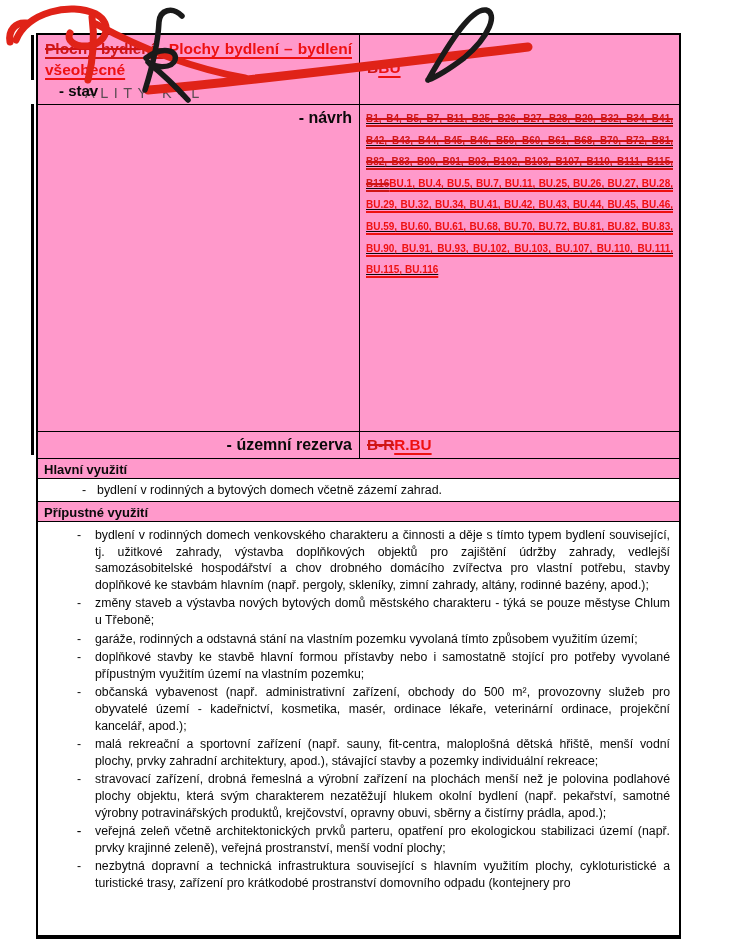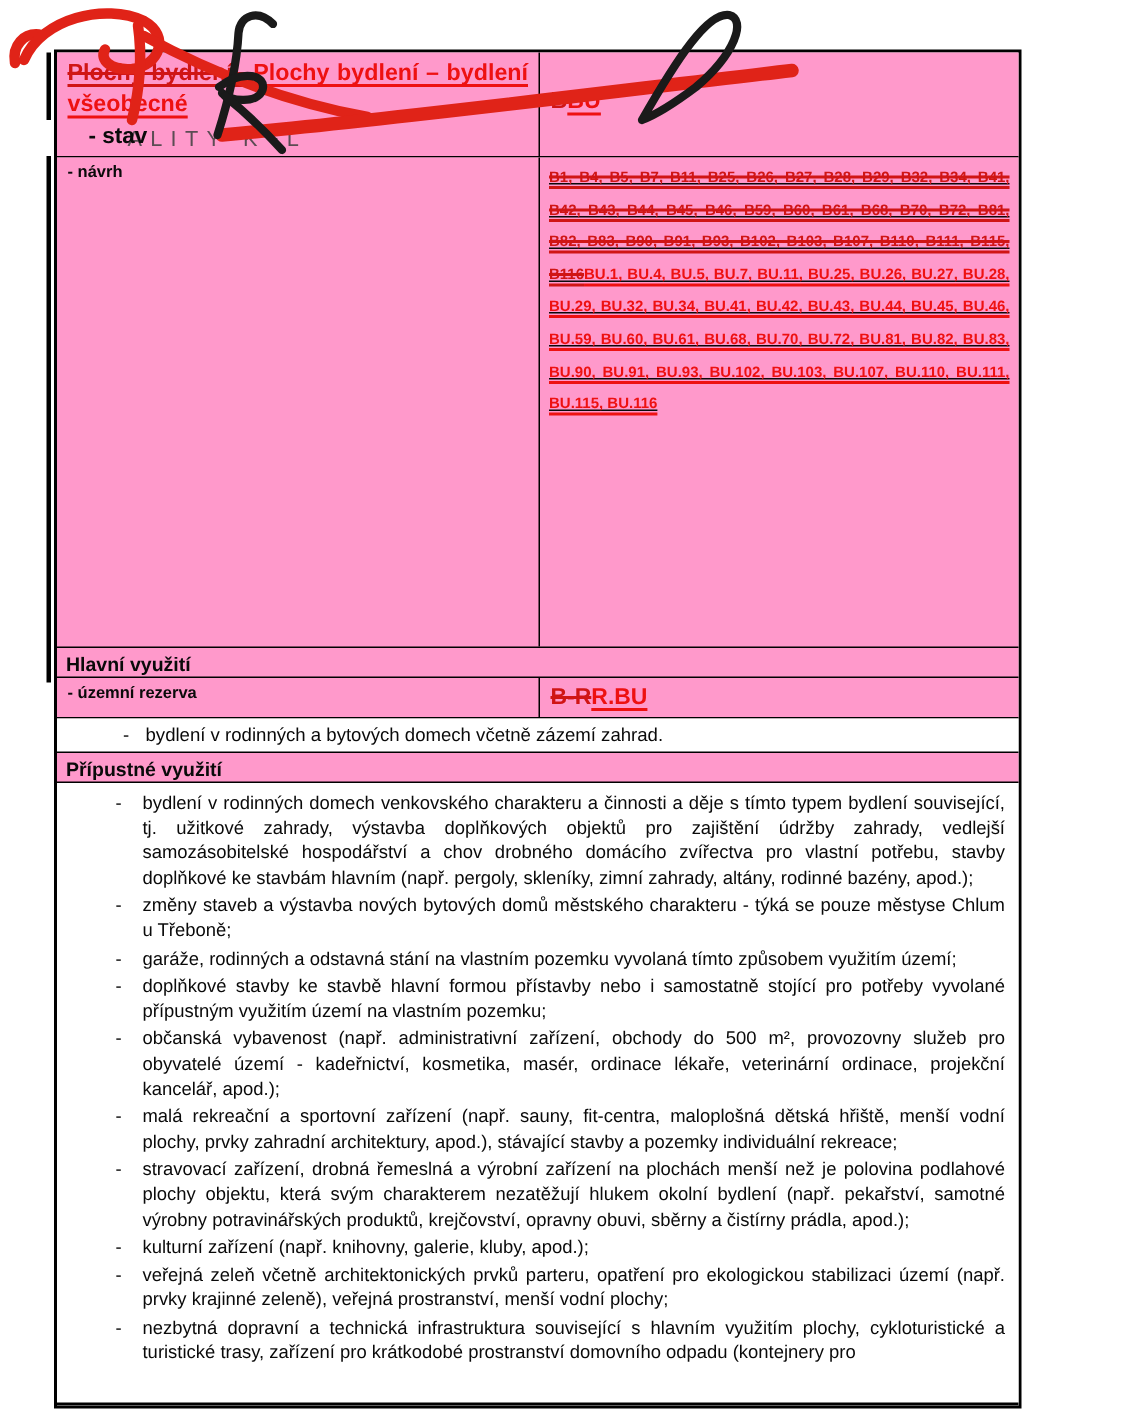--- a/index.html
+++ b/index.html
@@ -37,21 +37,21 @@
           text-decoration-skip-ink:none;color:var(--red_struck);}
   .struck-u{text-decoration:underline line-through;text-decoration-thickness:1.8px;
             text-underline-offset:3px;text-decoration-skip-ink:none;color:var(--red_struck);}
 
   .stav-line{position:relative;padding-left:21px;margin-top:1px;font-size:15px;font-weight:bold;line-height:20px;}
   .stav-line .lbl{position:relative;z-index:2;}
   .watermark{position:absolute;left:47px;top:2px;z-index:1;color:#3f3f3f;font-weight:400;
              font-size:14.5px;letter-spacing:5.5px;opacity:.85;}
 
   .codecell{padding:24px 6px 0 7px;font-size:15.5px;font-weight:bold;}
-  .rowlabel{padding:4px 7px 0 7px;font-size:11px;font-weight:bold;}
+  .rowlabel{padding:4px 7px 0 7px;font-size:16px;font-weight:bold;text-align:right;}
   .codes{padding:3px 6px 0 6px;font-size:10px;font-weight:bold;line-height:21.6px;
          text-align:justify;text-align-last:left;overflow:hidden;height:100%;box-sizing:border-box;text-decoration:underline;}
   .r3 .codecell2{padding:4px 6px 0 7px;font-size:15.3px;font-weight:bold;}
 
   .secheader{padding:2px 0 0 6px;font-size:13px;font-weight:bold;line-height:17px;}
 
   .li{position:relative;text-align:justify;font-size:12.3px;line-height:16.6px;margin-bottom:2px;}
   .li .dash{position:absolute;left:-18px;top:0;}
   .r5 .li{padding-left:59px;margin:0;font-size:12.4px;line-height:17px;padding-top:3px;text-align:left;}
   .r5 .li .dash{left:44px;top:3px;}
@@ -79,27 +79,27 @@
       <div class="cell right codecell"><span class="struck">B</span><span class="uline">BU</span></div>
     </div>
 
     <div class="row r2 pinkbg">
       <div class="cell left rowlabel">- návrh</div>
       <div class="cell right">
         <div class="codes"><span class="struck-u">B1, B4, B5, B7, B11, B25, B26, B27, B28, B29, B32, B34, B41, B42, B43, B44, B45, B46, B59, B60, B61, B68, B70, B72, B81, B82, B83, B90, B91, B93, B102, B103, B107, B110, B111, B115, B116</span><span class="uline">BU.1, BU.4, BU.5, BU.7, BU.11, BU.25, BU.26, BU.27, BU.28, BU.29, BU.32, BU.34, BU.41, BU.42, BU.43, BU.44, BU.45, BU.46, BU.59, BU.60, BU.61, BU.68, BU.70, BU.72, BU.81, BU.82, BU.83, BU.90, BU.91, BU.93, BU.102, BU.103, BU.107, BU.110, BU.111, BU.115, BU.116</span></div>
       </div>
     </div>
 
-    <div class="row r4 pinkbg">
-      <div class="secheader">Hlavní využití</div>
-    </div>
-
     <div class="row r3 pinkbg">
       <div class="cell left rowlabel">- územní rezerva</div>
       <div class="cell right codecell2"><span class="struck">B-R</span><span class="uline">R.BU</span></div>
+    </div>
+
+    <div class="row r4 pinkbg">
+      <div class="secheader">Hlavní využití</div>
     </div>
 
     <div class="row r5">
       <div class="li">
         <span class="dash">-</span>
         <span>bydlení v rodinných a bytových domech včetně zázemí zahrad.</span>
       </div>
     </div>
 
     <div class="row r6 pinkbg">
@@ -107,21 +107,21 @@
     </div>
 
     <div class="row r7" style="display:block;">
       <div class="li"><span class="dash">-</span><span>bydlení v rodinných domech venkovského charakteru a činnosti a děje s tímto typem bydlení související, tj. užitkové zahrady, výstavba doplňkových objektů pro zajištění údržby zahrady, vedlejší samozásobitelské hospodářství a chov drobného domácího zvířectva pro vlastní potřebu, stavby doplňkové ke stavbám hlavním (např. pergoly, skleníky, zimní zahrady, altány, rodinné bazény, apod.);</span></div>
       <div class="li"><span class="dash">-</span><span>změny staveb a výstavba nových bytových domů městského charakteru - týká se pouze městyse Chlum u Třeboně;</span></div>
       <div class="li"><span class="dash">-</span><span>garáže, rodinných a odstavná stání na vlastním pozemku vyvolaná tímto způsobem využitím území;</span></div>
       <div class="li"><span class="dash">-</span><span>doplňkové stavby ke stavbě hlavní formou přístavby nebo i samostatně stojící pro potřeby vyvolané přípustným využitím území na vlastním pozemku;</span></div>
       <div class="li"><span class="dash">-</span><span>občanská vybavenost (např. administrativní zařízení, obchody do 500 m², provozovny služeb pro obyvatelé území - kadeřnictví, kosmetika, masér, ordinace lékaře, veterinární ordinace, projekční kancelář, apod.);</span></div>
       <div class="li"><span class="dash">-</span><span>malá rekreační a sportovní zařízení (např. sauny, fit-centra, maloplošná dětská hřiště, menší vodní plochy, prvky zahradní architektury, apod.), stávající stavby a pozemky individuální rekreace;</span></div>
       <div class="li"><span class="dash">-</span><span>stravovací zařízení, drobná řemeslná a výrobní zařízení na plochách menší než je polovina podlahové plochy objektu, která svým charakterem nezatěžují hlukem okolní bydlení (např. pekařství, samotné výrobny potravinářských produktů, krejčovství, opravny obuvi, sběrny a čistírny prádla, apod.);</span></div>
-      <div class="li"><span class="dash">-</span><span>kulturní zařízení (např. knihovny, galerie, kluby, apod.);</span></div>
+      <div class="li"><span class="dash">-</span></div>
       <div class="li"><span class="dash">-</span><span>veřejná zeleň včetně architektonických prvků parteru, opatření pro ekologickou stabilizaci území (např. prvky krajinné zeleně), veřejná prostranství, menší vodní plochy;</span></div>
       <div class="li"><span class="dash">-</span><span>nezbytná dopravní a technická infrastruktura související s hlavním využitím plochy, cykloturistické a turistické trasy, zařízení pro krátkodobé prostranství domovního odpadu (kontejnery pro</span></div>
     </div>
 
   </div>
 
   <svg class="scribble" width="752" height="940" viewBox="0 0 752 940" fill="none">
     <g stroke="#e02318" stroke-width="7" stroke-linecap="round" fill="none">
       <path d="M 10,42 C 8,30 16,22 26,23"></path>
       <path d="M 16,40 C 28,12 70,2 96,14 C 114,24 106,44 88,46 C 74,47 66,40 70,33"></path>

